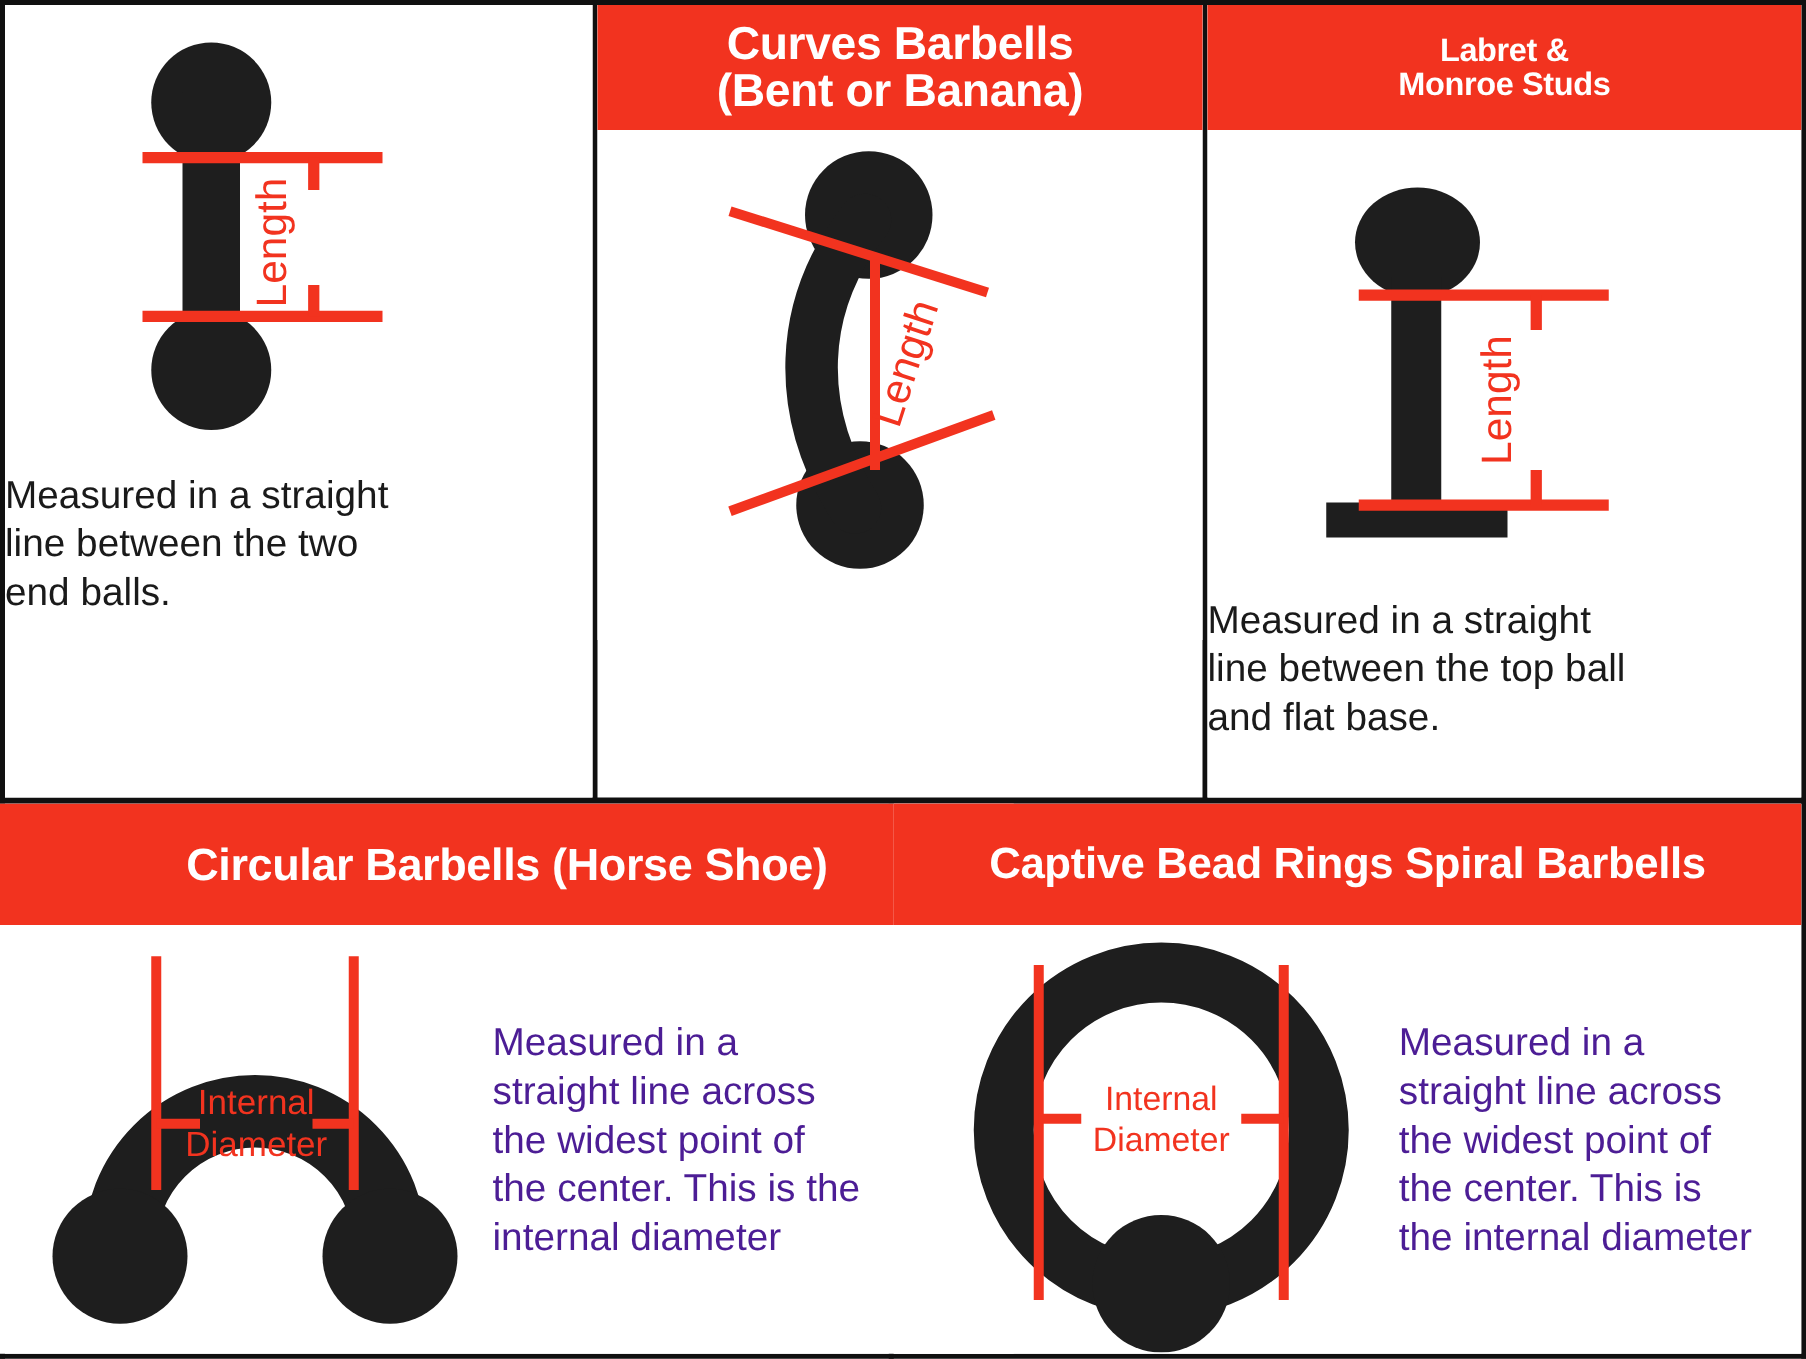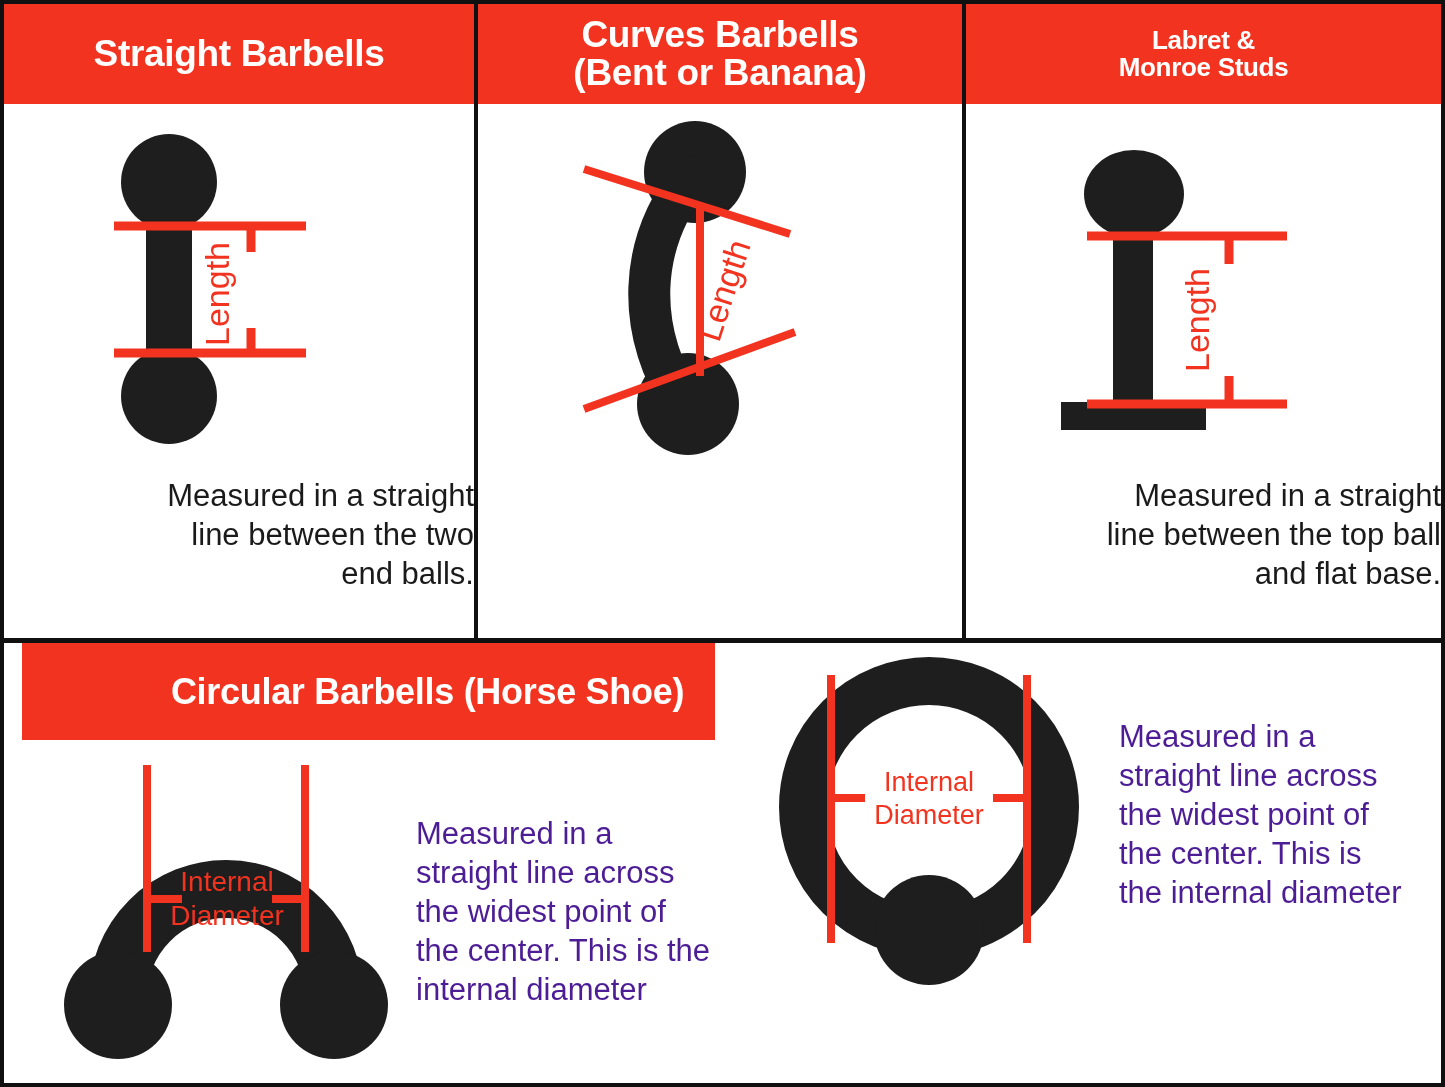--- a/index.html
+++ b/index.html
@@ -25,21 +25,21 @@
   .edge-top{left:0;top:0;width:1445px;height:4px;}
   .edge-left{left:0;top:0;width:4px;height:1087px;}
   .edge-right{left:1441px;top:0;width:4px;height:1087px;}
   .edge-bottom{left:0;top:1083px;width:1445px;height:4px;}
 
   
   .panel{position:absolute;box-sizing:border-box;background:#fff;}
   .p1{left:4px;  top:4px;   width:470px;height:634px;}
   .p2{left:478px;top:4px;   width:484px;height:508px;}
   .p3{left:966px;top:4px;   width:475px;height:634px;}
-  .p4{left:22px;  top:643px; width:811px;height:440px;}
+  .p4{left:0;  top:643px; width:811px;height:440px;}
   .p5{left:715px;top:643px; width:726px;height:440px;}
 
   
   .banner{
     width:100%;
     background:#F2331F;
     color:#ffffff;
     font-weight:bold;
     text-align:center;
     line-height:1.04;
@@ -57,21 +57,21 @@
   .p5 .banner{font-size:35px;}
 
   
   .body-area{position:relative;width:100%;box-sizing:border-box;}
   .top-body{height:534px;}
   .bot-body{height:343px;display:flex;align-items:center;}
 
   .caption{
     position:absolute;
     left:0;right:0;
-    text-align:right;
+    text-align:left;
     color:#1a1a1a;
     font-size:31px;
     line-height:1.26;
     white-space:pre-line;
   }
   .p1 .caption{top:372px;font-size:31px;}
   .p2 .caption{top:372px;font-size:31px;}
   .p3 .caption{top:372px;font-size:31px;}
 
   .art{position:absolute;left:0;top:0;width:100%;height:372px;}
@@ -100,21 +100,20 @@
   <div class="frame-line edge-top"></div>
   <div class="frame-line edge-left"></div>
   <div class="frame-line edge-right"></div>
   <div class="frame-line edge-bottom"></div>
   <div class="frame-line v1"></div>
   <div class="frame-line v2"></div>
   <div class="frame-line h1"></div>
   <div class="frame-line v3"></div>
 
   <div class="panel p1">
-    <div class="banner">Straight Barbells</div>
     <div class="body-area top-body">
       <div class="art">
         <svg width="330" height="372" viewBox="0 0 330 372" xmlns="http://www.w3.org/2000/svg">
           <g>
             <circle cx="95" cy="78" r="48" fill="#1E1E1E"></circle>
             <circle cx="95" cy="292" r="48" fill="#1E1E1E"></circle>
             <rect x="72" y="70" width="46" height="230" fill="#1E1E1E"></rect>
           </g>
           <g stroke="#F2331F" stroke-width="9" stroke-linecap="butt">
             <line x1="40" y1="122" x2="232" y2="122"></line>
@@ -201,20 +200,21 @@
       </div>
       <div class="bot-caption">Measured in a
 straight line across
 the widest point of
 the center. This is the
 internal diameter</div>
     </div>
   </div>
 
   <div class="panel p5">
+    <div class="banner">Captive Bead Rings Spiral Barbells</div>
     <div class="body-area bot-body">
       <div class="bot-art">
         <svg width="360" height="340" viewBox="0 0 360 340" xmlns="http://www.w3.org/2000/svg">
           <g>
             <circle cx="176" cy="162" r="126" stroke="#1E1E1E" stroke-width="48" fill="none"></circle>
             <circle cx="176" cy="285" r="55" fill="#1E1E1E"></circle>
           </g>
           <g stroke="#F2331F" stroke-width="8" stroke-linecap="butt">
             <line x1="78" y1="30" x2="78" y2="298"></line>
             <line x1="274" y1="30" x2="274" y2="298"></line>

